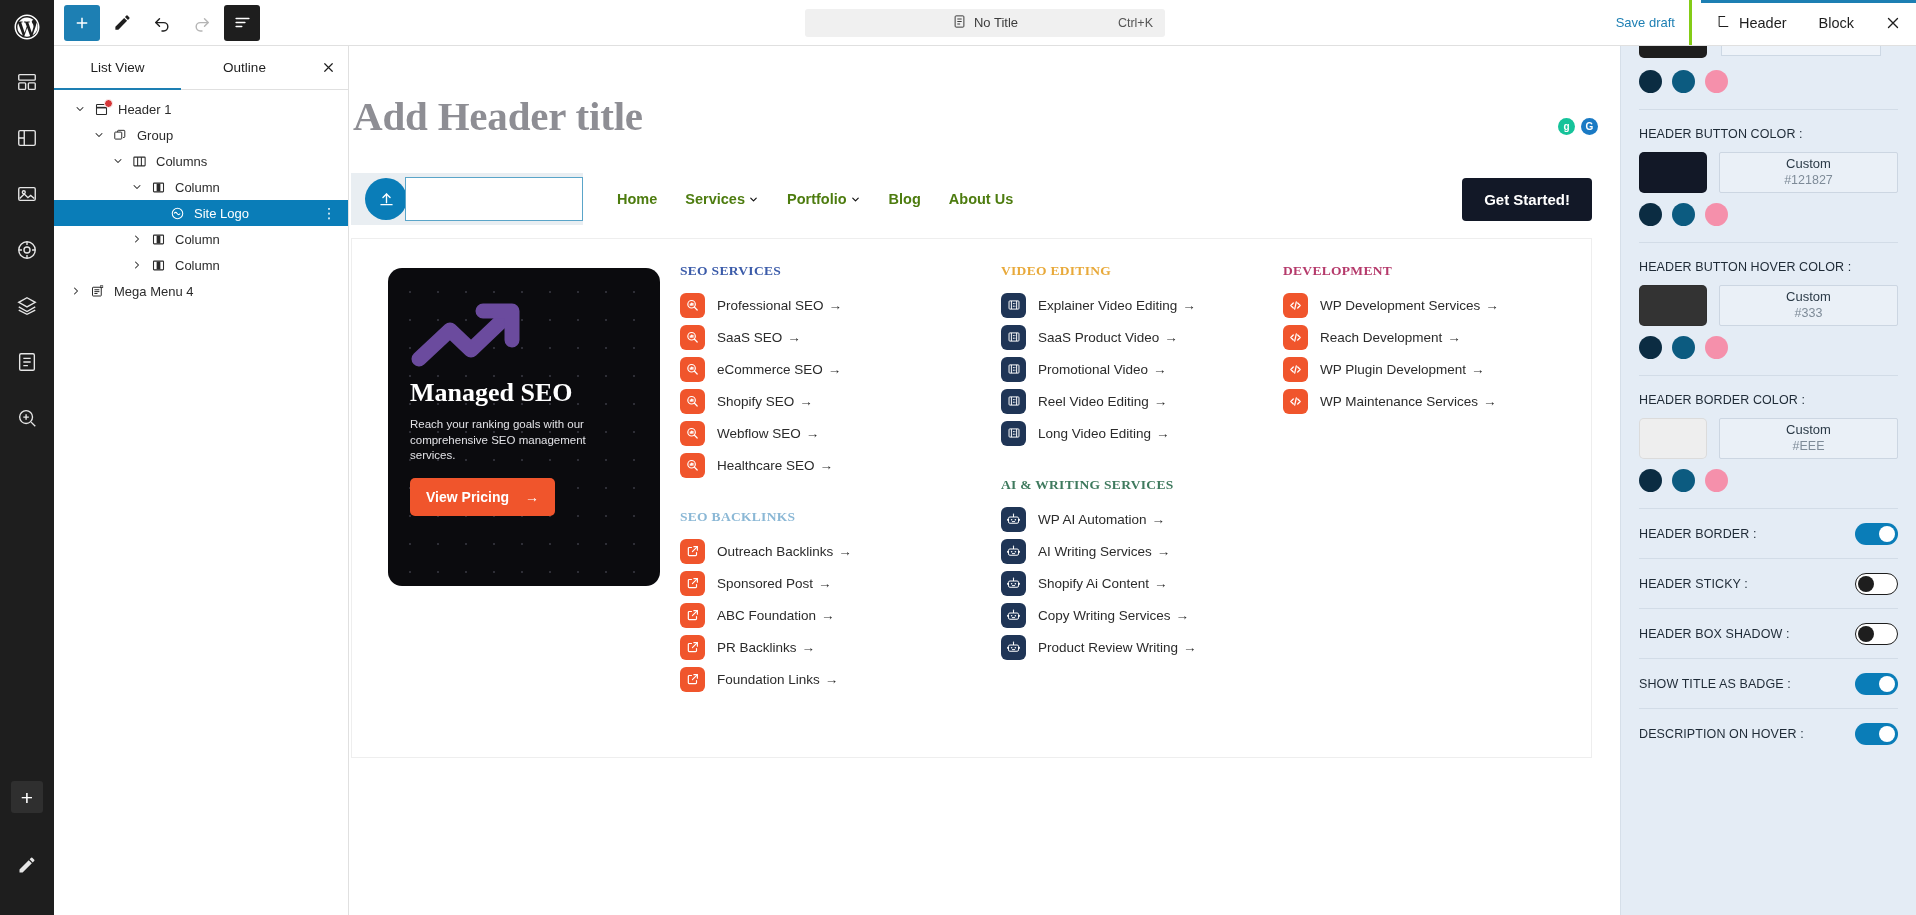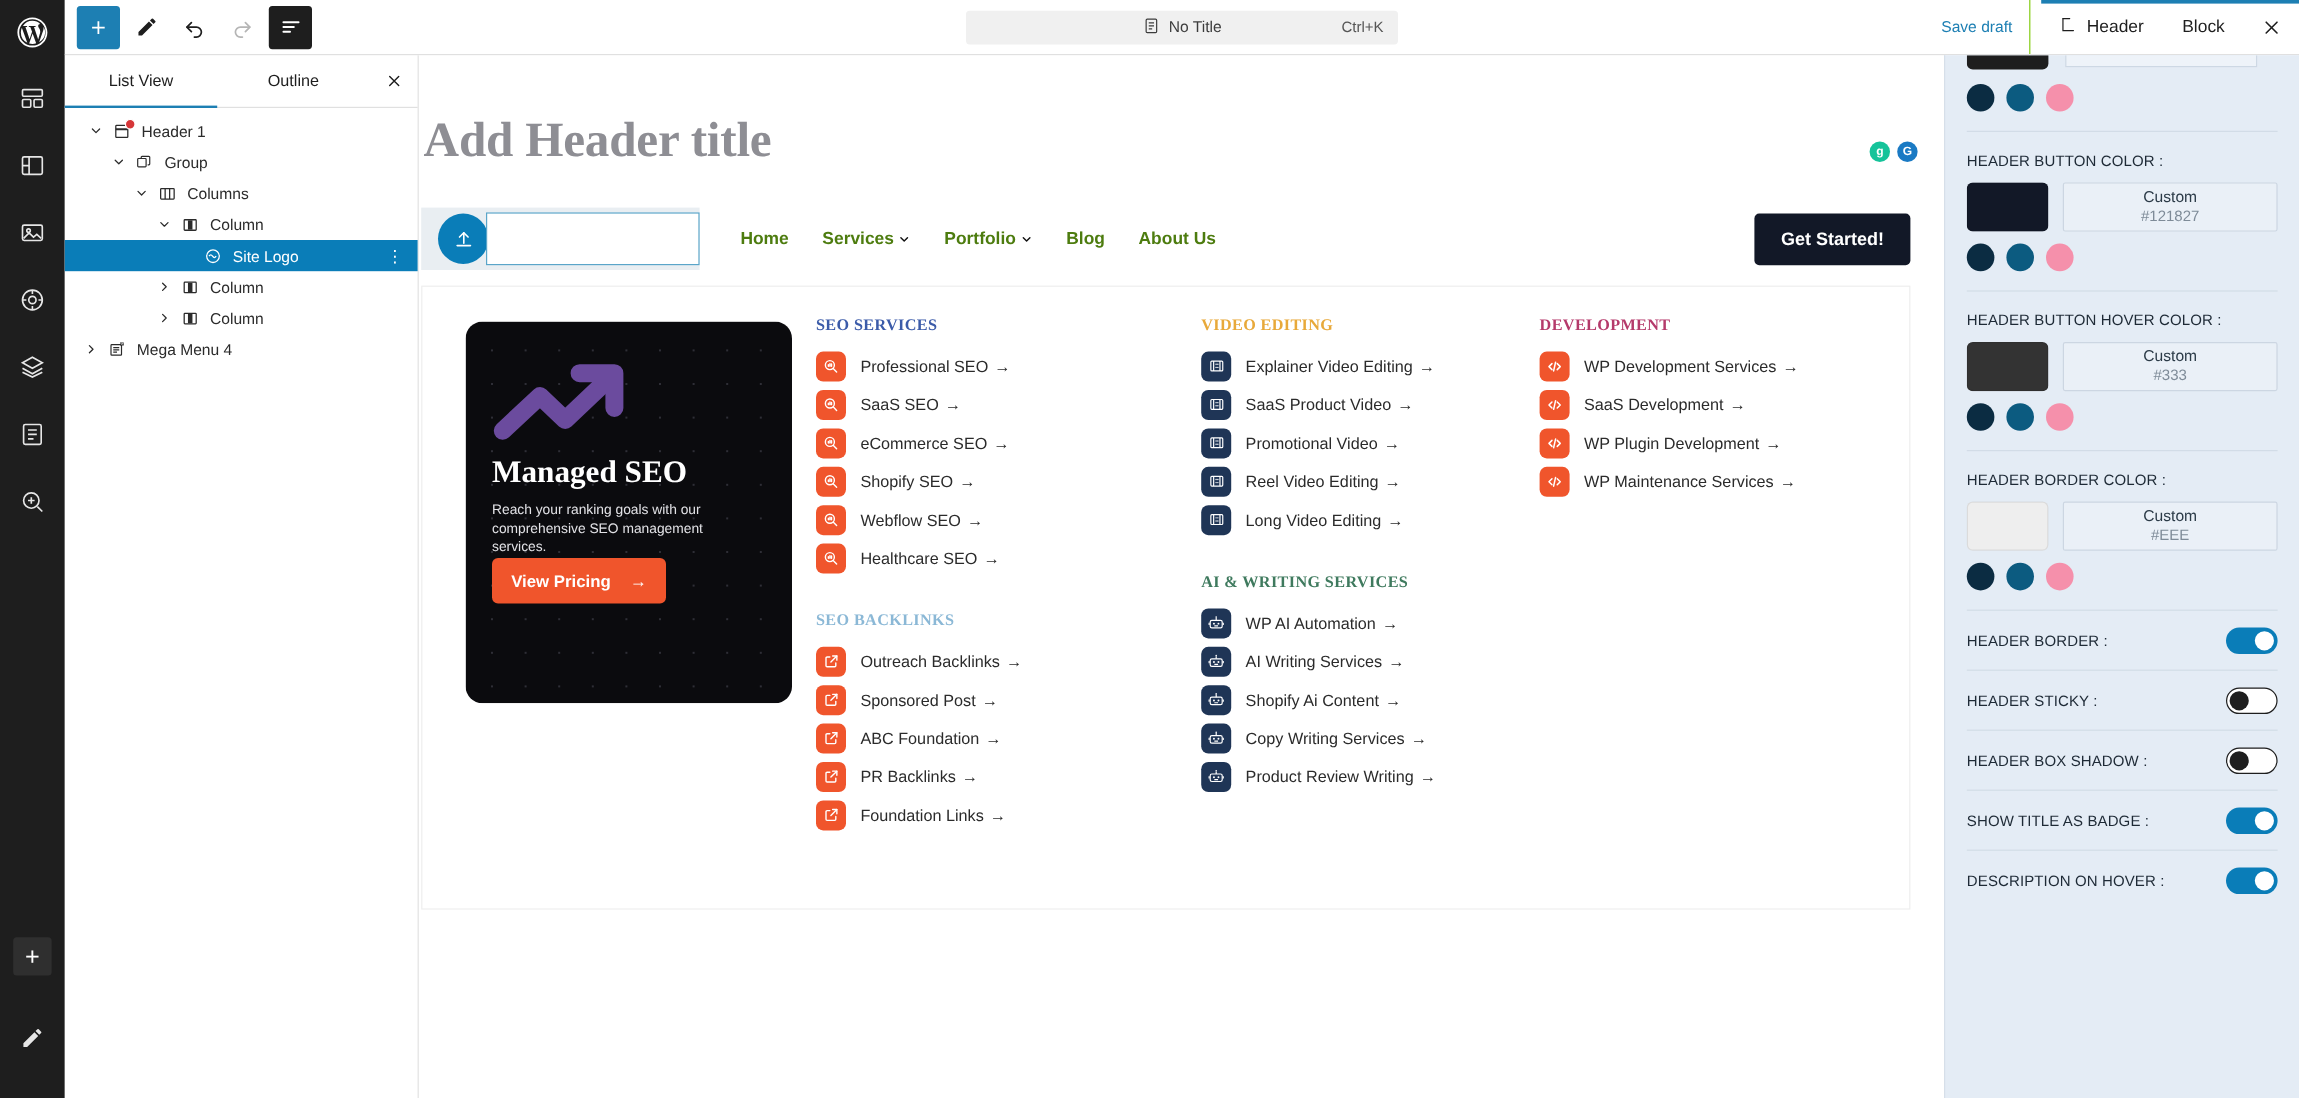--- a/index.html
+++ b/index.html
@@ -55,21 +55,21 @@
   }
   .cmdk .kbd { position: absolute; right: 12px; font-size: 12.5px; color: #555; }
   .tb-right {
     margin-left: auto; display: flex; align-items: center; height: 100%;
   }
   .save-draft {
     color: #1d7fb3; font-size: 13px; cursor: pointer; padding: 0 14px; text-decoration: none;
   }
   .tabset {
     display: flex; align-items: center; height: 100%;
-    border-left: 1px solid #84cc16; padding-left: 8px;
+    border-left: 3px solid #84cc16; padding-left: 8px;
   }
   .tab {
     display: flex; align-items: center; gap: 8px; height: 100%;
     padding: 0 16px; font-size: 14.5px; color: #1e1e1e; cursor: pointer;
     position: relative; font-weight: 400;
   }
   .tab.active::after {
     content: ""; position: absolute; left: 12px; right: 12px; bottom: 0; height: 0;
   }
   .close-x {
@@ -187,21 +187,21 @@
     background-size: 28px 28px; background-position: 8px 10px;
     padding: 24px 22px; color: #fff; position: relative; overflow: hidden;
     margin-left: 18px; margin-top: 5px;
   }
   .promo-arrow { margin-top: 8px; margin-bottom: 4px; }
   .promo-title {
     font-family: "Liberation Serif", serif; font-size: 26px; font-weight: 700; margin-top: 6px;
   }
   .promo-desc { font-size: 11.5px; line-height: 1.35; color: #e2e2e6; margin-top: 9px; max-width: 215px; }
   .promo-btn {
-    display: inline-flex; align-items: center; gap: 16px;
+    margin-top: 14px; display: inline-flex; align-items: center; gap: 16px;
     background: #f0552c; color: #fff; font-size: 14px; font-weight: 700;
     border: none; border-radius: 5px; padding: 11px 16px; cursor: pointer;
   }
   .mega-cols { display: flex; flex: 1 1 auto; padding-left: 20px; }
   .mega-col { flex: 1 1 0; padding-right: 10px; }
   .mega-col.col-2 { flex: 0 0 282px; }
   .mega-col.col-3 { flex: 0 0 282px; }
   .group-title {
     font-family: "Liberation Serif", serif; font-size: 13.5px; font-weight: 700;
     letter-spacing: 0.3px; margin-bottom: 10px; text-transform: uppercase;
@@ -876,21 +876,21 @@
                         <span class="mi-label"><span>WP Development Services</span><span class="arr">→</span></span>
                       </div>
                       <div class="mi">
                         <span class="mi-ico" style="background: rgb(240, 85, 44);">
                           <svg width="15" height="15" viewBox="0 0 24 24" fill="none" stroke="#fff" stroke-width="2" stroke-linecap="round" stroke-linejoin="round">
                             <path d="m8.5 8-4 4 4 4"></path>
                             <path d="m15.5 8 4 4-4 4"></path>
                             <path d="m13.3 6.2-2.6 11.6"></path>
                           </svg>
                         </span>
-                        <span class="mi-label"><span>SaaS Development</span><span class="arr">→</span></span>
+                        <span class="mi-label"><span>Reach Development</span><span class="arr">→</span></span>
                       </div>
                       <div class="mi">
                         <span class="mi-ico" style="background: rgb(240, 85, 44);">
                           <svg width="15" height="15" viewBox="0 0 24 24" fill="none" stroke="#fff" stroke-width="2" stroke-linecap="round" stroke-linejoin="round">
                             <path d="m8.5 8-4 4 4 4"></path>
                             <path d="m15.5 8 4 4-4 4"></path>
                             <path d="m13.3 6.2-2.6 11.6"></path>
                           </svg>
                         </span>
                         <span class="mi-label"><span>WP Plugin Development</span><span class="arr">→</span></span>

